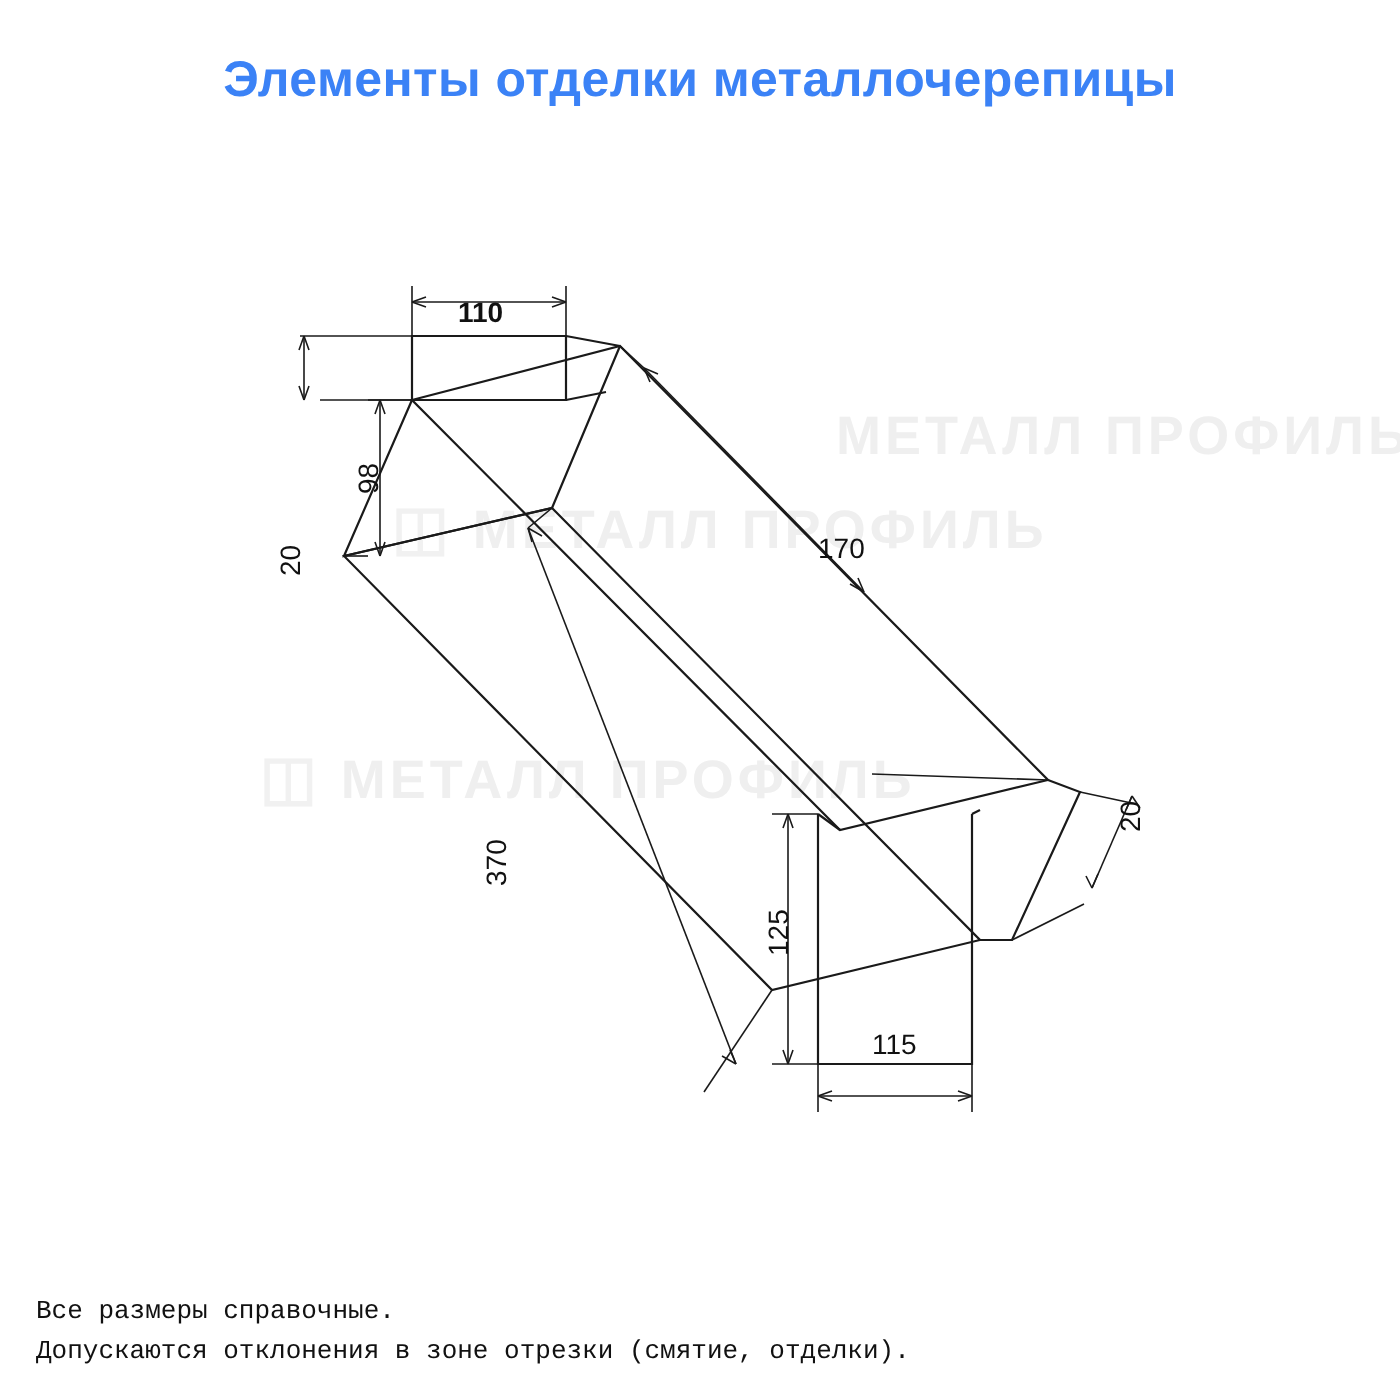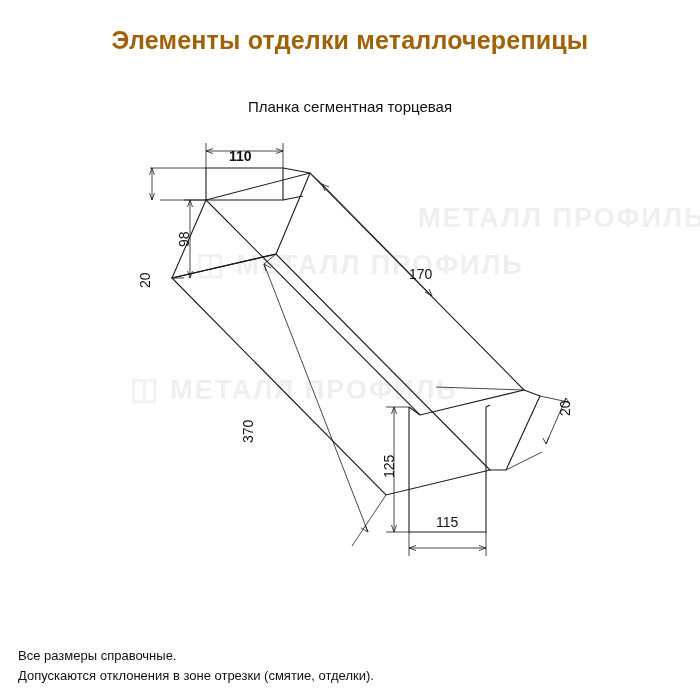--- a/index.html
+++ b/index.html
@@ -21,21 +21,21 @@
   }
   .title {
     position: absolute;
     top: 26px;
     left: 0;
     width: 700px;
     text-align: center;
     font-size: 25px;
     font-weight: bold;
     letter-spacing: 0.2px;
-    color: #a16207;
+    color: #3b82f6;
   }
   .subtitle {
     position: absolute;
     top: 96px;
     left: 0;
     width: 700px;
     text-align: center;
     font-size: 15px;
     line-height: 21px;
     color: #111;
@@ -47,20 +47,21 @@
     width: 700px;
     height: 700px;
   }
   .footnotes {
     position: absolute;
     left: 18px;
     bottom: 14px;
     font-size: 13px;
     line-height: 20px;
     color: #111;
+    font-family: Liberation Mono, monospace;
   }
   .footnotes div {
     white-space: nowrap;
   }
   .wm {
     position: absolute;
     font-family: "Liberation Sans", sans-serif;
     font-weight: bold;
     color: #efefef;
     font-size: 27px;
@@ -90,21 +91,20 @@
   }
 </style>
 </head>
 <body>
 
 <div class="page">
 
   <div class="title">Элементы отделки металлочерепицы</div>
 
   <div class="subtitle">
-    <div>Планка сегментная торцевая</div>
   </div>
 
   <div class="wm wm1">
     <span class="glyph">◫</span><span>МЕТАЛЛ ПРОФИЛЬ</span>
   </div>
   <div class="wm wm2">
     <span class="glyph">◫</span><span>МЕТАЛЛ ПРОФИЛЬ</span>
   </div>
   <div class="wm wm3">
     <span>МЕТАЛЛ ПРОФИЛЬ</span>

